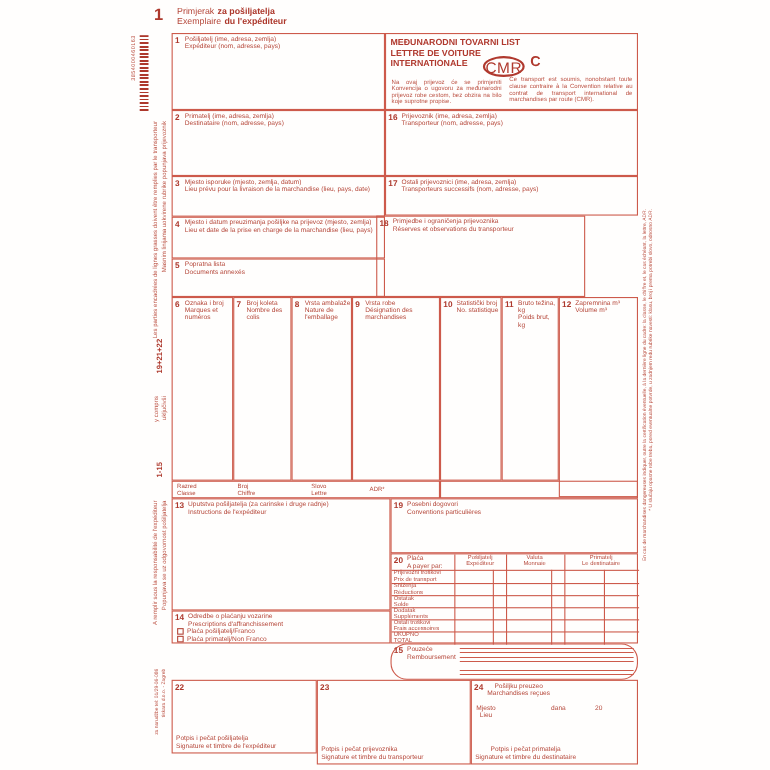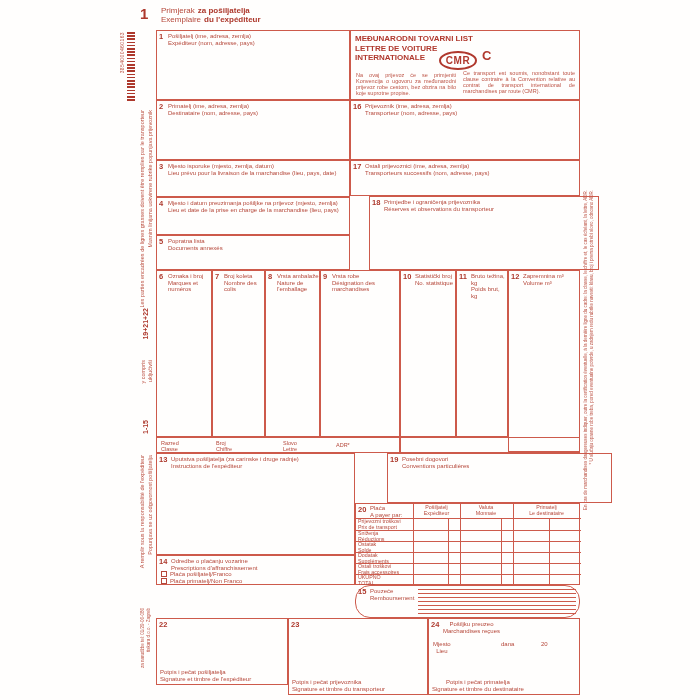--- a/index.html
+++ b/index.html
@@ -13,21 +13,21 @@
   .lbl2{left:14px;}
   .sig{position:absolute;bottom:2px;left:3px;font-size:6px;line-height:6.5px;}
   .pair{font-size:5.5px;line-height:6px;position:absolute;}
   .vtext{position:absolute;writing-mode:vertical-rl;transform:rotate(180deg);
          font-size:5.5px;line-height:6px;white-space:nowrap;color:#bc5244;}
   .vbold{font-weight:bold;font-size:7px;color:#ad382c;}
   .vtiny{font-size:4.5px;}
   .hdr-title{position:absolute;left:4px;top:3px;font-weight:bold;font-size:8px;line-height:9.5px;color:#b0392e;}
   .cmr-oval{position:absolute;left:88px;top:20px;width:34px;height:15px;border:2px solid #b0392e;
             border-radius:50%;display:flex;align-items:center;justify-content:center;
-            font-weight:bold;font-size:10px;letter-spacing:.5px;color:#b0392e;}
+            font-weight:normal;font-size:14px;letter-spacing:.5px;color:#b0392e;}
   .cmr-c{position:absolute;left:131px;top:17px;font-weight:bold;font-size:13px;color:#b0392e;}
   .note{position:absolute;font-size:5.5px;line-height:6px;text-align:justify;color:#bc5244;}
   .vl{position:absolute;width:1px;background:#cd5a4b;}
   .hl{position:absolute;height:1px;background:#cd5a4b;}
   .fee-col{position:absolute;top:1px;font-size:5.3px;line-height:5.8px;text-align:center;}
   .fee-row{position:absolute;left:2px;font-size:5.3px;line-height:5.6px;}
   .chk{display:inline-block;width:4px;height:4px;border:1px solid #b5473a;margin-right:3px;vertical-align:middle;}
   .opt{position:absolute;left:4px;font-size:6px;line-height:6.5px;}
   .ruled{position:absolute;background:repeating-linear-gradient(to bottom,#cd5a4b 0,#cd5a4b .8px,transparent .8px,transparent 4px);}
   .barcode{position:absolute;left:127px;top:32px;width:8px;height:70px;
@@ -122,21 +122,21 @@
         <div>Transporteur (nom, adresse, pays)</div>
       </div>
   </div>
   <div class="box" style="left:350px;top:160px;width:230px;height:36px;">
     <span class="no">17</span>
     <div class="lbl lbl2">
         <div>Ostali prijevoznici (ime, adresa, zemlja)</div>
         <div>Transporteurs successifs (nom, adresse, pays)</div>
       </div>
   </div>
-  <div class="box" style="left:369px;top:196px;width:230px;height:74px;">
+  <div class="box" style="left:342px;top:196px;width:190px;height:74px;">
     <span class="no">18</span>
     <div class="lbl lbl2">
         <div>Primjedbe i ograničenja prijevoznika</div>
         <div>Réserves et observations du transporteur</div>
       </div>
   </div>
 
   <div class="box" style="left:156px;top:270px;width:56px;height:167px;">
     <span class="no">6</span>
     <div class="lbl">
@@ -205,21 +205,21 @@
   <div class="box" style="left:400px;top:437px;width:180px;height:16px;"></div>
 
   <div class="box" style="left:156px;top:453px;width:199px;height:102px;">
     <span class="no">13</span>
     <div class="lbl lbl2">
         <div>Uputstva pošiljatelja (za carinske i druge radnje)</div>
         <div>Instructions de l'expéditeur</div>
       </div>
   </div>
 
-  <div class="box" style="left:355px;top:453px;width:225px;height:50px;margin-left:32px;">
+  <div class="box" style="left:355px;top:453px;width:225px;height:50px;">
     <span class="no">19</span>
     <div class="lbl lbl2">
         <div>Posebni dogovori</div>
         <div>Conventions particulières</div>
       </div>
   </div>
 
   <div class="box" style="left:355px;top:503px;width:225px;height:82px;">
     <span class="no">20</span>
     <div class="lbl lbl2" style="top:1px;">

